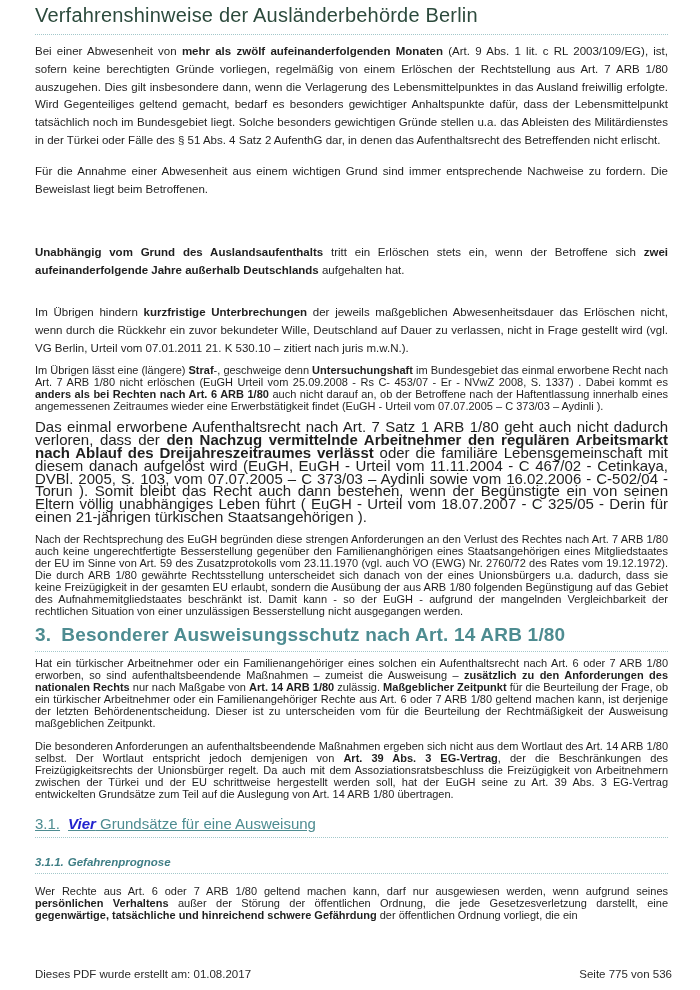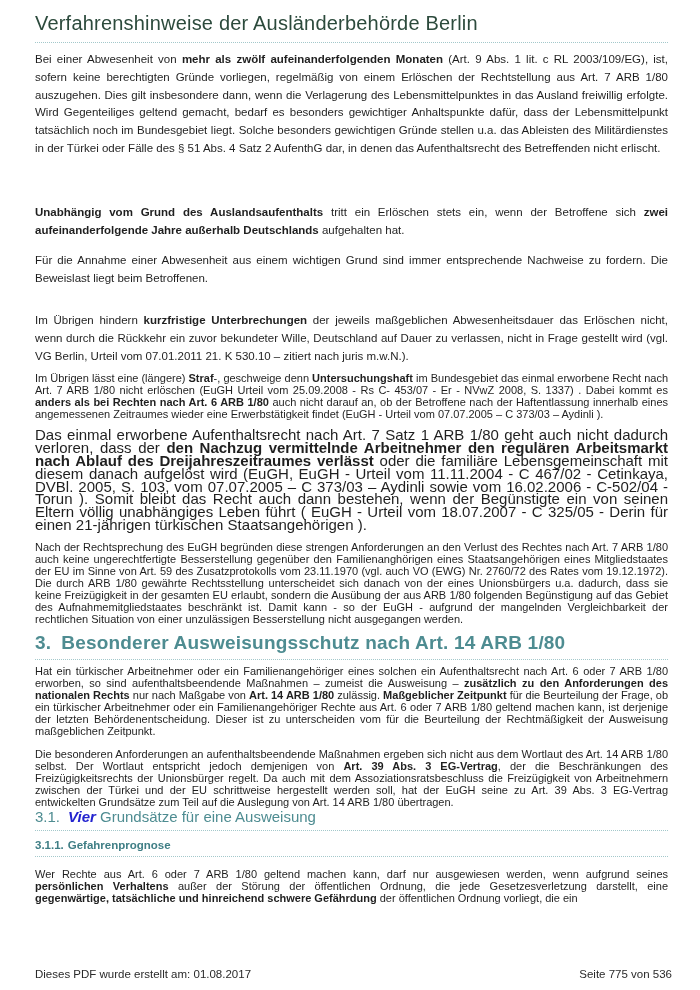--- a/index.html
+++ b/index.html
@@ -1,21 +1,21 @@
 <!DOCTYPE html>
 <html><head>
 <meta charset="utf-8">
 <style>
   html, body { margin: 0; padding: 0; background: #ffffff; }
   body {
     width: 700px; height: 990px; position: relative; overflow: hidden;
     font-family: "Liberation Sans", sans-serif;
     color: #1f1f1f;
   }
-  .page { padding: 12px 32px 0 35px; }
+  .page { padding: 4px 32px 0 35px; }
 
   h1.doc-title {
     font-size: 20px; font-weight: 400; letter-spacing: 0.2px;
     color: #2c4a3c; margin: 0; padding-bottom: 7px;
     border-bottom: 1px dotted #a3c8cb;
   }
 
   .para { margin: 0; text-align: justify; }
   .para.wide   { font-size: 11.5px; line-height: 17.8px; }
   .para.tight  { font-size: 11px;   line-height: 12px; }
@@ -38,31 +38,31 @@
     font-size: 11.5px; color: #2a2a2a;
   }
 </style>
 </head>
 <body>
 
 <div class="page">
   <h1 class="doc-title">Verfahrenshinweise der Ausländerbehörde Berlin</h1>
   <div>
       <p class="para wide" style="margin-top: 8px;"><span>Bei einer Abwesenheit von </span><span class="bold">mehr als zwölf aufeinanderfolgenden Monaten</span><span> (Art. 9 Abs. 1 lit. c RL 2003/109/EG), ist, sofern keine berechtigten Gründe vorliegen, regelmäßig von einem Erlöschen der Rechtstellung aus Art. 7 ARB 1/80 auszugehen. Dies gilt insbesondere dann, wenn die Verlagerung des Lebensmittelpunktes in das Ausland freiwillig erfolgte. Wird Gegenteiliges geltend gemacht, bedarf es besonders gewichtiger Anhaltspunkte dafür, dass der Lebensmittelpunkt tatsächlich noch im Bundesgebiet liegt. Solche besonders gewichtigen Gründe stellen u.a. das Ableisten des Militärdienstes in der Türkei oder Fälle des § 51 Abs. 4 Satz 2 AufenthG dar, in denen das Aufenthaltsrecht des Betreffenden nicht erlischt.</span></p>
+      <p class="para wide" style="margin-top: 13px;"><span>Für die Annahme einer Abwesenheit aus einem wichtigen Grund sind immer entsprechende Nachweise zu fordern. Die Beweislast liegt beim Betroffenen.</span></p>
       <p class="para wide" style="margin-top: 46px;"><span class="bold">Unabhängig vom Grund des Auslandsaufenthalts</span><span> tritt ein Erlöschen stets ein, wenn der Betroffene sich </span><span class="bold">zwei aufeinanderfolgende Jahre außerhalb Deutschlands</span><span> aufgehalten hat.</span></p>
-      <p class="para wide" style="margin-top: 13px;"><span>Für die Annahme einer Abwesenheit aus einem wichtigen Grund sind immer entsprechende Nachweise zu fordern. Die Beweislast liegt beim Betroffenen.</span></p>
       <p class="para wide" style="margin-top: 24px;"><span>Im Übrigen hindern </span><span class="bold">kurzfristige Unterbrechungen</span><span> der jeweils maßgeblichen Abwesenheitsdauer das Erlöschen nicht, wenn durch die Rückkehr ein zuvor bekundeter Wille, Deutschland auf Dauer zu verlassen, nicht in Frage gestellt wird (vgl. VG Berlin, Urteil vom 07.01.2011 21. K 530.10 – zitiert nach juris m.w.N.).</span></p>
       <p class="para tight" style="margin-top: 7px;"><span>Im Übrigen lässt eine (längere) </span><span class="bold">Straf</span><span>-, geschweige denn </span><span class="bold">Untersuchungshaft</span><span> im Bundesgebiet das einmal erworbene Recht nach Art. 7 ARB 1/80 nicht erlöschen (EuGH Urteil vom 25.09.2008 - Rs C- 453/07 - Er - NVwZ 2008, S. 1337) . Dabei kommt es </span><span class="bold">anders als bei Rechten nach Art. 6 ARB 1/80</span><span> auch nicht darauf an, ob der Betroffene nach der Haftentlassung innerhalb eines angemessenen Zeitraumes wieder eine Erwerbstätigkeit findet (EuGH - Urteil vom 07.07.2005 – C 373/03 – Aydinli ).</span></p>
       <p class="para xtight" style="margin-top: 9px;"><span>Das einmal erworbene Aufenthaltsrecht nach Art. 7 Satz 1 ARB 1/80 geht auch  nicht dadurch verloren, dass der </span><span class="bold">den Nachzug vermittelnde Arbeitnehmer den regulären Arbeitsmarkt nach Ablauf des Dreijahreszeitraumes verlässt</span><span> oder die familiäre Lebensgemeinschaft mit diesem danach aufgelöst wird (EuGH, EuGH - Urteil vom 11.11.2004  - C 467/02 - Cetinkaya, DVBl. 2005, S. 103, vom 07.07.2005 – C 373/03 – Aydinli sowie vom 16.02.2006 - C-502/04 - Torun ). Somit bleibt das Recht auch dann bestehen, wenn der Begünstigte  ein von seinen Eltern völlig unabhängiges Leben führt ( EuGH - Urteil vom 18.07.2007 - C 325/05 - Derin für einen 21-jährigen türkischen Staatsangehörigen ).</span></p>
       <p class="para tight" style="margin-top: 9px;"><span>Nach der Rechtsprechung des EuGH begründen diese strengen Anforderungen an den Verlust des Rechtes nach Art. 7 ARB 1/80 auch keine ungerechtfertigte Besserstellung gegenüber den Familienanghörigen eines Staatsangehörigen eines Mitgliedstaates der EU im Sinne von Art. 59 des Zusatzprotokolls vom 23.11.1970 (vgl. auch VO (EWG) Nr. 2760/72 des Rates vom 19.12.1972). Die durch ARB 1/80 gewährte Rechtsstellung unterscheidet sich danach von der eines Unionsbürgers u.a. dadurch, dass sie keine Freizügigkeit in der gesamten EU erlaubt, sondern die Ausübung der aus ARB 1/80 folgenden Begünstigung auf das Gebiet des Aufnahmemitgliedstaates beschränkt ist. Damit kann - so der EuGH - aufgrund der mangelnden Vergleichbarkeit der rechtlichen Situation von einer unzulässigen Besserstellung nicht ausgegangen werden.</span></p>
       <div class="heading h2" style="margin-top: 7px;"><span class="h-num">3.</span><span>Besonderer Ausweisungsschutz nach Art. 14 ARB 1/80</span></div>
       <p class="para tight" style="margin-top: 5px;"><span>Hat ein türkischer Arbeitnehmer oder ein Familienangehöriger eines solchen ein Aufenthaltsrecht nach Art. 6 oder 7 ARB 1/80 erworben, so sind aufenthaltsbeendende Maßnahmen – zumeist die Ausweisung – </span><span class="bold">zusätzlich zu den Anforderungen des nationalen Rechts</span><span> nur nach Maßgabe von </span><span class="bold">Art. 14 ARB 1/80</span><span> zulässig. </span><span class="bold">Maßgeblicher Zeitpunkt</span><span> für die Beurteilung der Frage, ob ein türkischer Arbeitnehmer oder ein Familienangehöriger Rechte aus Art. 6 oder 7 ARB 1/80 geltend machen kann, ist derjenige der letzten Behördenentscheidung. Dieser ist zu unterscheiden vom für die Beurteilung der Rechtmäßigkeit der Ausweisung maßgeblichen Zeitpunkt.</span></p>
       <p class="para tight" style="margin-top: 11px;"><span>Die besonderen Anforderungen an aufenthaltsbeendende Maßnahmen ergeben sich nicht aus dem Wortlaut des Art. 14 ARB 1/80 selbst. Der Wortlaut entspricht jedoch demjenigen von </span><span class="bold">Art. 39 Abs. 3 EG-Vertrag</span><span>, der die Beschränkungen des Freizügigkeitsrechts der Unionsbürger regelt. Da auch mit dem Assoziationsratsbeschluss die Freizügigkeit von Arbeitnehmern zwischen der Türkei und der EU schrittweise hergestellt werden soll, hat der EuGH seine zu Art. 39 Abs. 3 EG-Vertrag entwickelten Grundsätze zum Teil auf die Auslegung von Art. 14 ARB 1/80 übertragen.</span></p>
-      <div class="heading h3" style=""><span class="h-num">3.1.</span><span class="accent">Vier</span><span> Grundsätze für eine Ausweisung</span></div>
-      <div class="heading h4" style="margin-top: 8px;"><span class="h-num">3.1.1.</span><span>Gefahrenprognose</span></div>
+      <div class="heading h3" style="margin-top: 15px; text-decoration: underline;"><span class="h-num">3.1.</span><span class="accent">Vier</span><span> Grundsätze für eine Ausweisung</span></div>
+      <div class="heading h4" style="margin-top: 18px; font-style: italic;"><span class="h-num">3.1.1.</span><span>Gefahrenprognose</span></div>
       <p class="para tight" style="margin-top: 11px;"><span>Wer Rechte aus Art. 6 oder 7 ARB 1/80 geltend machen kann, darf nur ausgewiesen werden, wenn aufgrund seines </span><span class="bold">persönlichen Verhaltens</span><span> außer der Störung der öffentlichen Ordnung, die jede Gesetzesverletzung darstellt, eine </span><span class="bold">gegenwärtige, tatsächliche und hinreichend schwere Gefährdung</span><span> der öffentlichen Ordnung vorliegt, die ein</span></p>
     </div>
 </div>
 
 <div class="footer">
   <span>Dieses PDF wurde erstellt am: 01.08.2017</span>
   <span>Seite 775 von 536</span>
 </div>
 
 </body></html>

